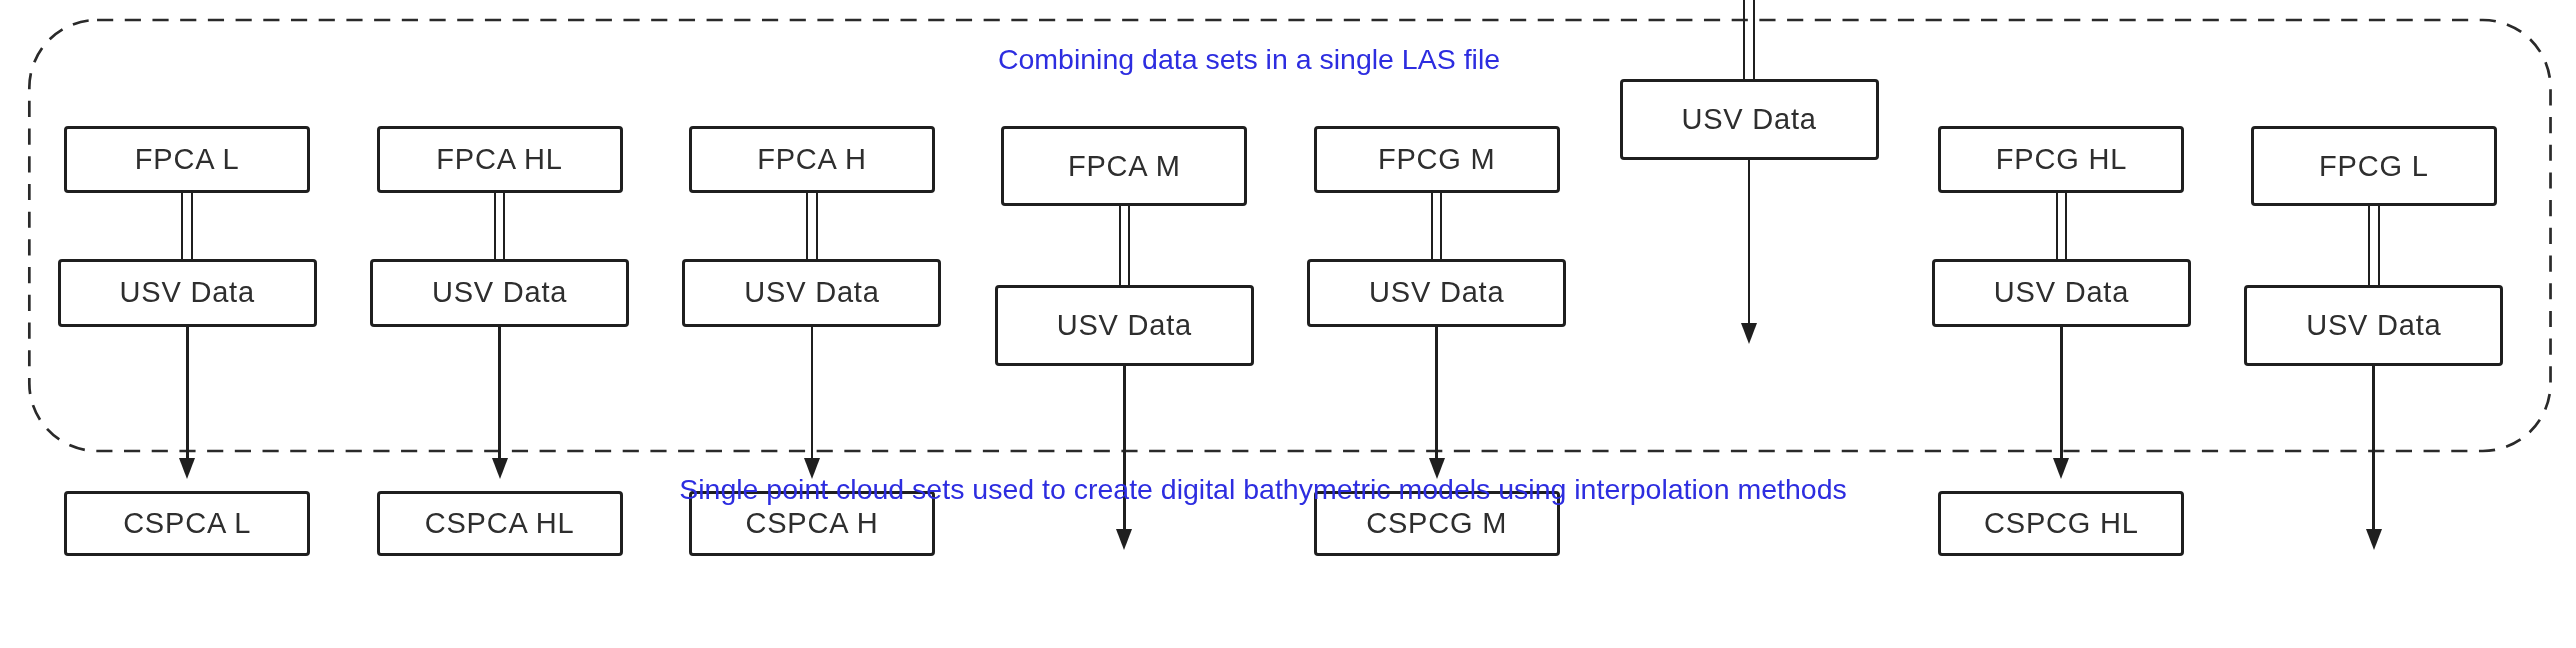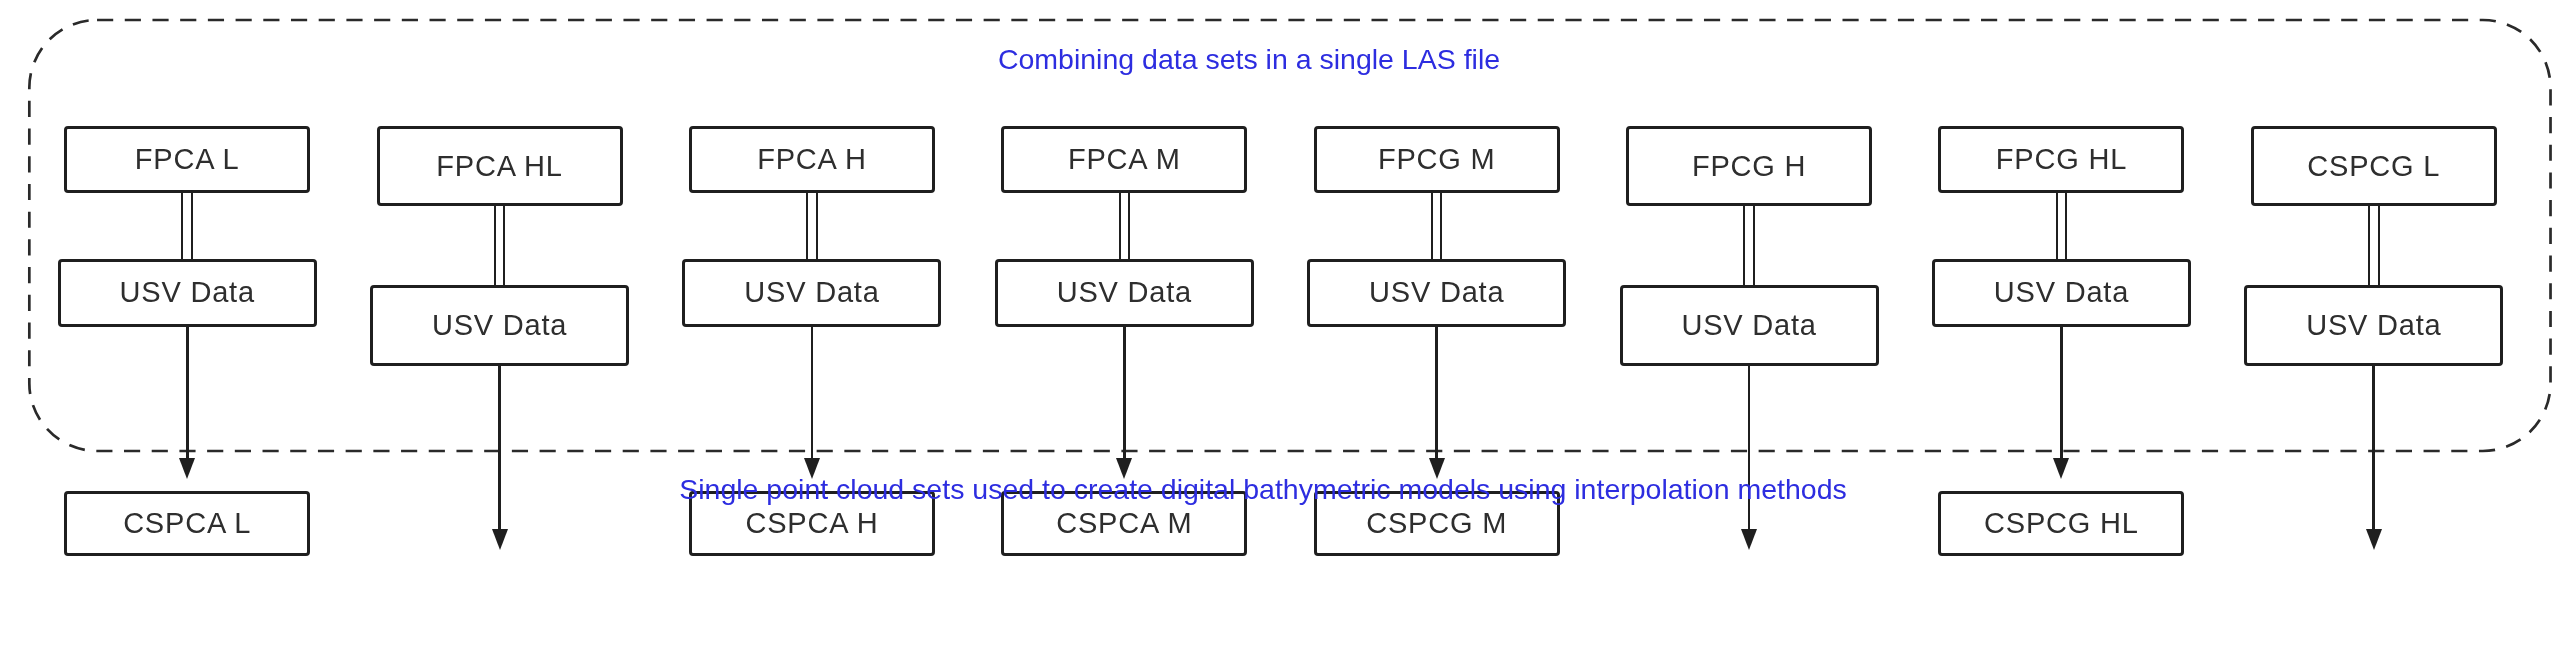--- a/index.html
+++ b/index.html
@@ -152,20 +152,23 @@
       <span class="lbl src-label">FPCA HL</span>
     </div>
     <div class="double-link"></div>
     <div class="node usv">
       <span class="lbl usv-label">USV Data</span>
     </div>
     <div class="arrow">
       <div class="shaft"></div>
       <div class="head"></div>
     </div>
+    <div class="node output">
+      <span class="lbl out-label">CSPCA HL</span>
+    </div>
   </div>
 
   <div class="column">
     <div class="node source">
       <span class="lbl src-label">FPCA H</span>
     </div>
     <div class="double-link"></div>
     <div class="node usv">
       <span class="lbl usv-label">USV Data</span>
     </div>
@@ -183,46 +186,40 @@
       <span class="lbl src-label">FPCA M</span>
     </div>
     <div class="double-link"></div>
     <div class="node usv">
       <span class="lbl usv-label">USV Data</span>
     </div>
     <div class="arrow">
       <div class="shaft"></div>
       <div class="head"></div>
     </div>
-    <div class="node output">
-      <span class="lbl out-label">CSPCA M</span>
-    </div>
   </div>
 
   <div class="column">
     <div class="node source">
       <span class="lbl src-label">FPCG M</span>
     </div>
     <div class="double-link"></div>
     <div class="node usv">
       <span class="lbl usv-label">USV Data</span>
     </div>
     <div class="arrow">
       <div class="shaft"></div>
       <div class="head"></div>
     </div>
     <div class="node output">
       <span class="lbl out-label">CSPCG M</span>
     </div>
   </div>
 
   <div class="column">
-    <div class="node source">
-      <span class="lbl src-label">FPCG H</span>
-    </div>
     <div class="double-link"></div>
     <div class="node usv">
       <span class="lbl usv-label">USV Data</span>
     </div>
     <div class="arrow">
       <div class="shaft"></div>
       <div class="head"></div>
     </div>
   </div>
 
@@ -238,21 +235,21 @@
       <div class="shaft"></div>
       <div class="head"></div>
     </div>
     <div class="node output">
       <span class="lbl out-label">CSPCG HL</span>
     </div>
   </div>
 
   <div class="column">
     <div class="node source">
-      <span class="lbl src-label">CSPCG L</span>
+      <span class="lbl src-label">FPCG L</span>
     </div>
     <div class="double-link"></div>
     <div class="node usv">
       <span class="lbl usv-label">USV Data</span>
     </div>
     <div class="arrow">
       <div class="shaft"></div>
       <div class="head"></div>
     </div>
   </div>

